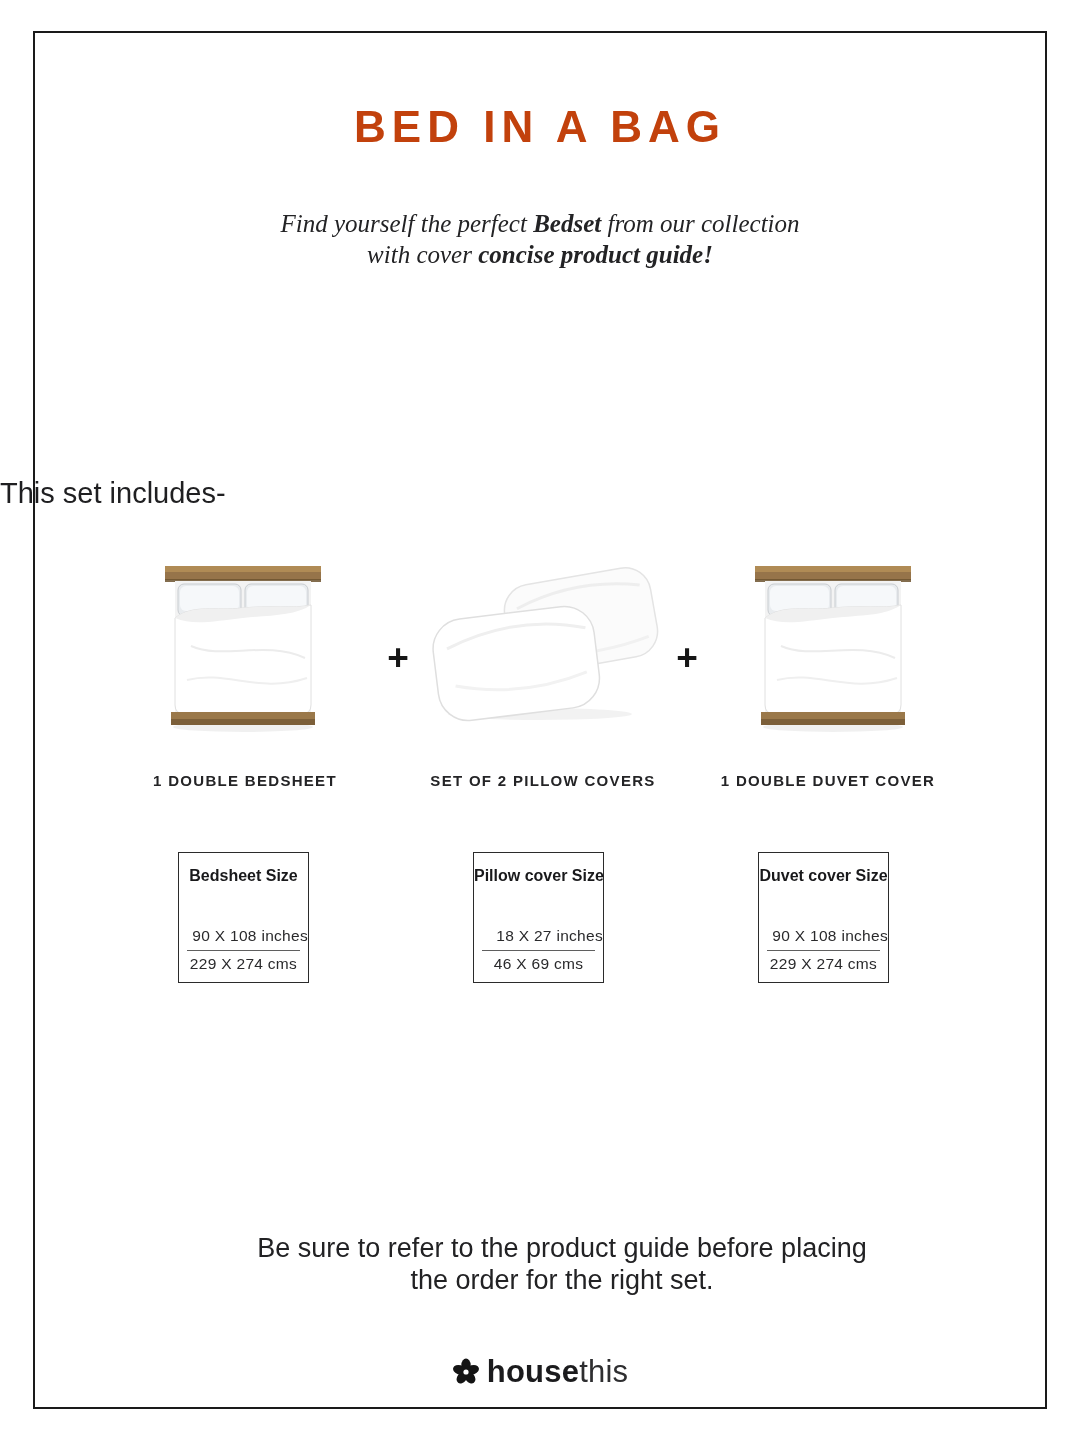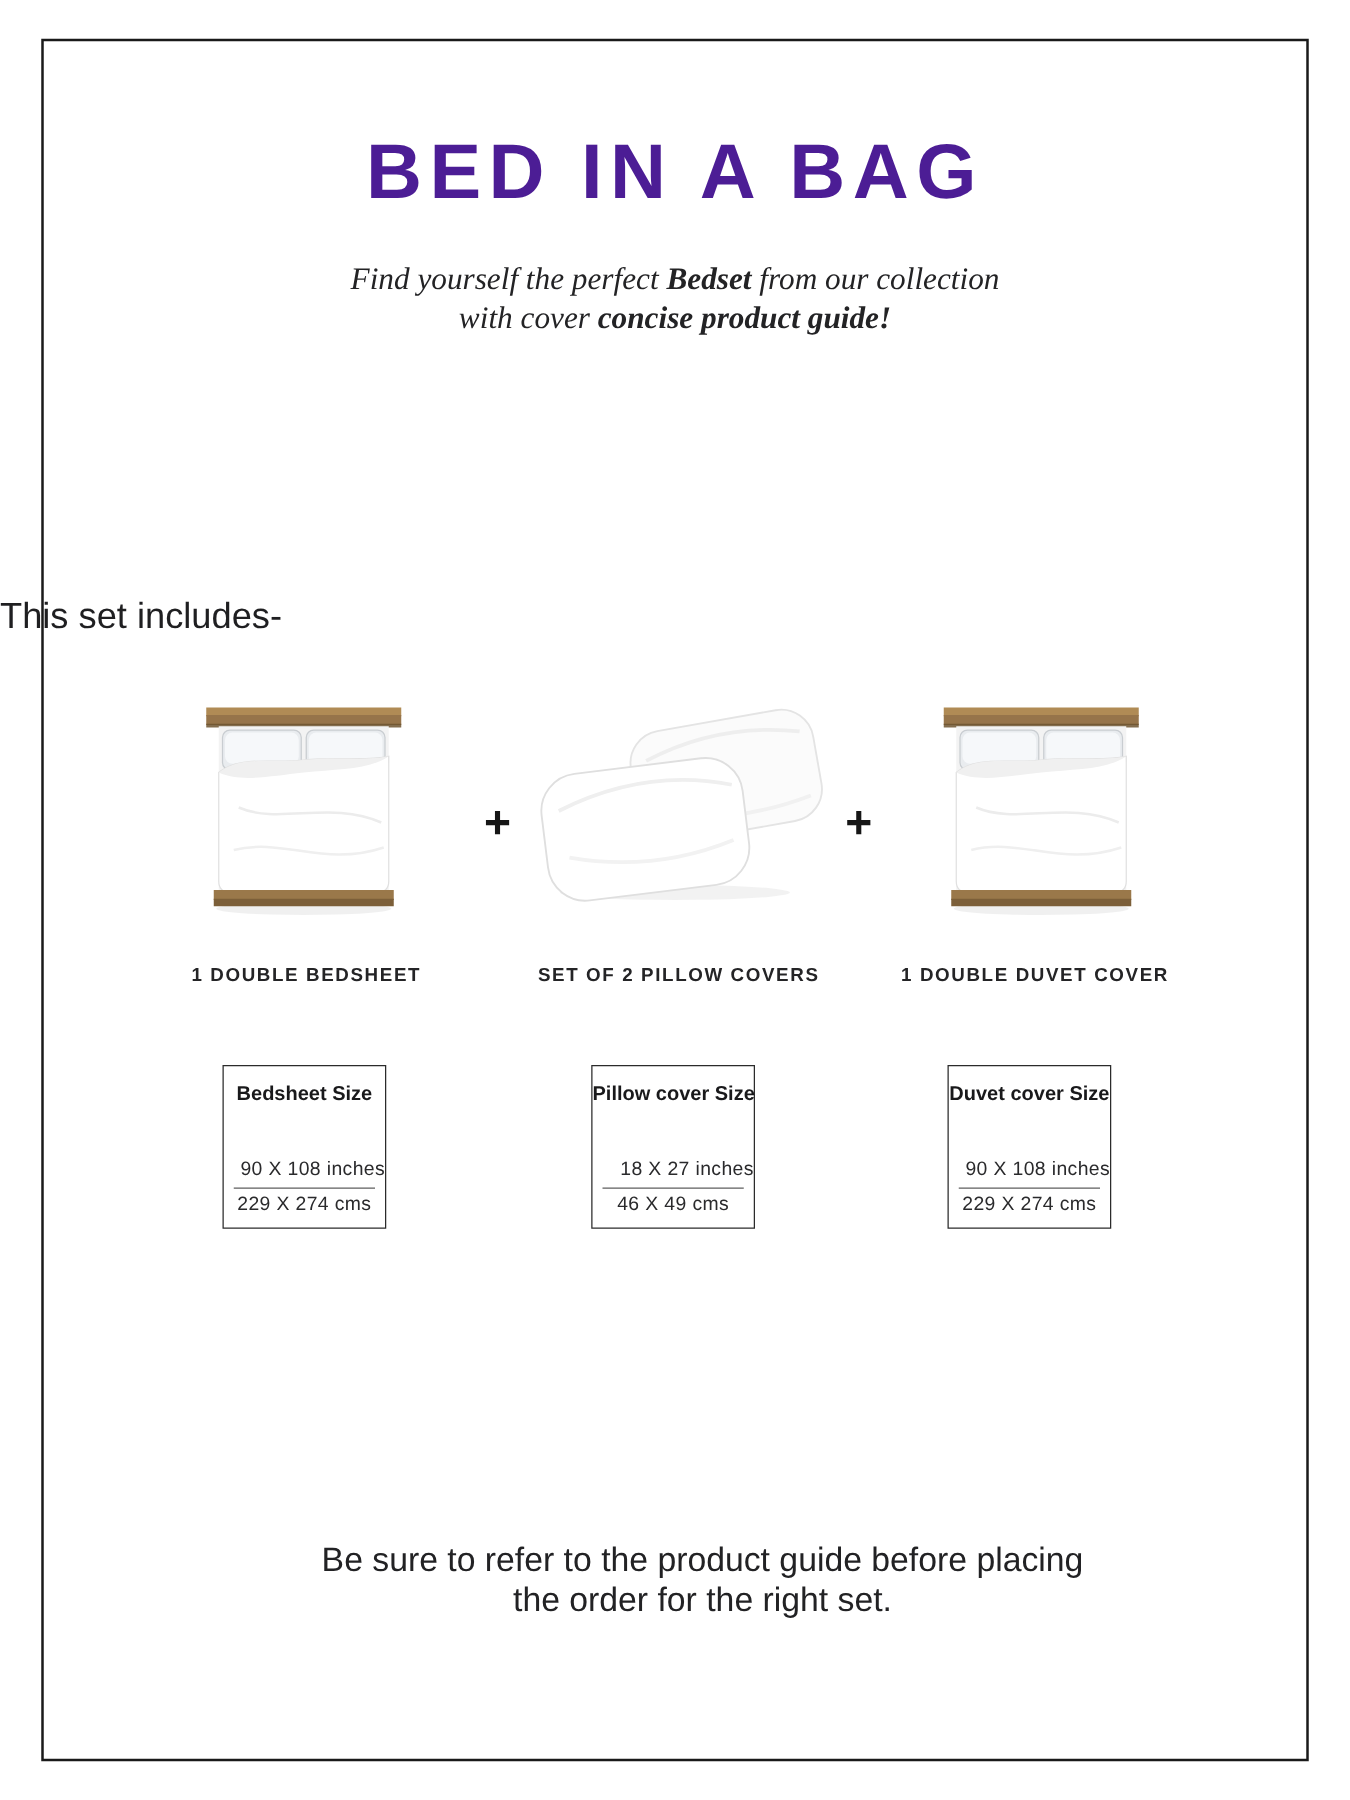--- a/index.html
+++ b/index.html
@@ -15,22 +15,22 @@
   .frame {
     position:absolute;
     left:33px; top:31px;
     width:1014px; height:1378px;
     border:2px solid #1a1a1a;
     pointer-events:none;
   }
   .title {
     position:absolute; top:102px; left:0; width:100%;
     text-align:center;
-    font-size:62px; font-weight:700; letter-spacing:6px;
-    color:#4c1d95;
+    font-size:44px; font-weight:700; letter-spacing:6px;
+    color:#c2410c;
   }
   .subtitle {
     position:absolute; top:208px; left:0; width:100%;
     text-align:center;
     font-size:25px; font-style:italic; line-height:31px;
     color:#232325;
     font-family:Liberation Serif, serif;
   }
   .subtitle b { font-weight:700; }
   .includes-heading {
@@ -185,32 +185,47 @@
       <hr class="val-divider">
       <span class="val-cms">229 X 274 cms</span>
     </div>
   </div>
 
   <div class="size-box size-box-2">
     <div class="box-title">Pillow cover Size</div>
     <div class="box-values">
       <span class="val-inches">18 X 27 inches</span>
       <hr class="val-divider">
-      <span class="val-cms">46 X 49 cms</span>
+      <span class="val-cms">46 X 69 cms</span>
     </div>
   </div>
 
   <div class="size-box size-box-3">
     <div class="box-title">Duvet cover Size</div>
     <div class="box-values">
       <span class="val-inches">90 X 108 inches</span>
       <hr class="val-divider">
       <span class="val-cms">229 X 274 cms</span>
     </div>
   </div>
 
   <div class="footer-note">
     <span>Be sure to refer to the product guide before placing</span><br>
     <span>the order for the right set.</span>
   </div>
 
+  <div class="brand">
+    <span style="display:inline-flex;">
+      <svg width="28" height="28" viewBox="0 0 28 28">
+        <g fill="#141414">
+          <ellipse cx="14" cy="7" rx="4.7" ry="6.4"></ellipse>
+          <ellipse cx="14" cy="7" rx="4.7" ry="6.4" transform="rotate(72 14 14)"></ellipse>
+          <ellipse cx="14" cy="7" rx="4.7" ry="6.4" transform="rotate(144 14 14)"></ellipse>
+          <ellipse cx="14" cy="7" rx="4.7" ry="6.4" transform="rotate(216 14 14)"></ellipse>
+          <ellipse cx="14" cy="7" rx="4.7" ry="6.4" transform="rotate(288 14 14)"></ellipse>
+        </g>
+        <circle cx="14" cy="14" r="2.6" fill="#ffffff"></circle>
+      </svg>
+    </span>
+    <span class="brand-text"><span class="bold">house</span><span class="light">this</span></span>
+  </div>
 
 </div>
 
 </body></html>

